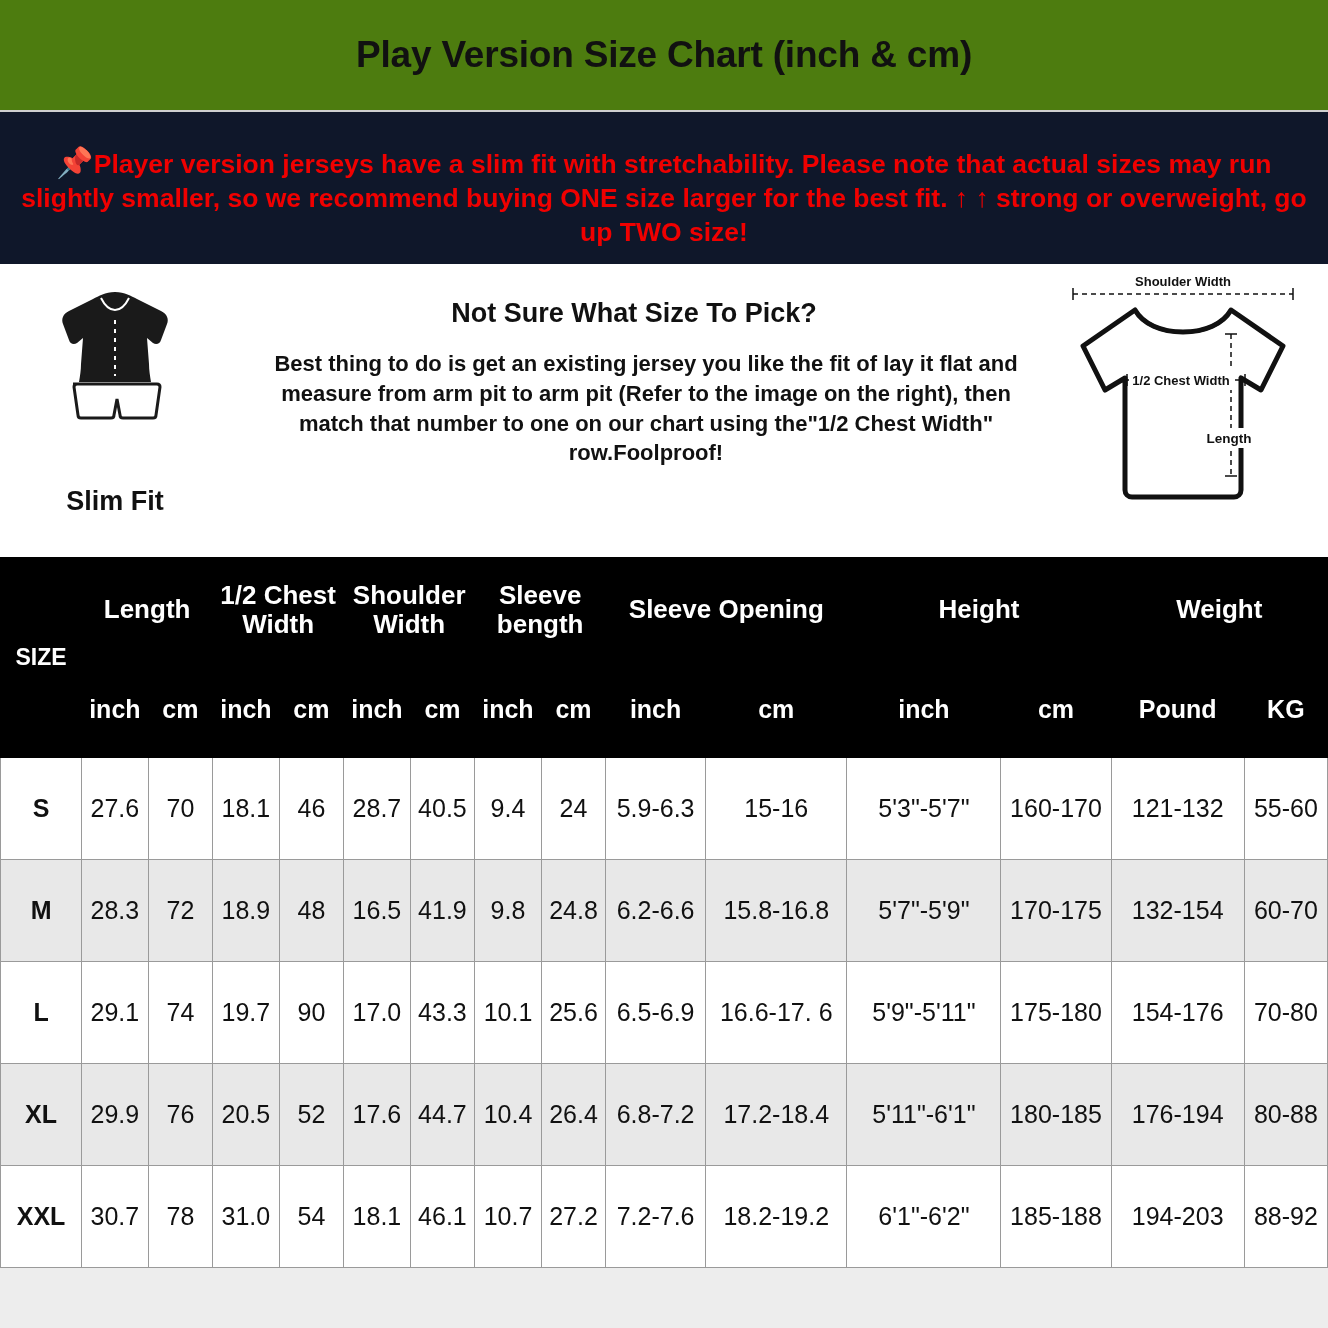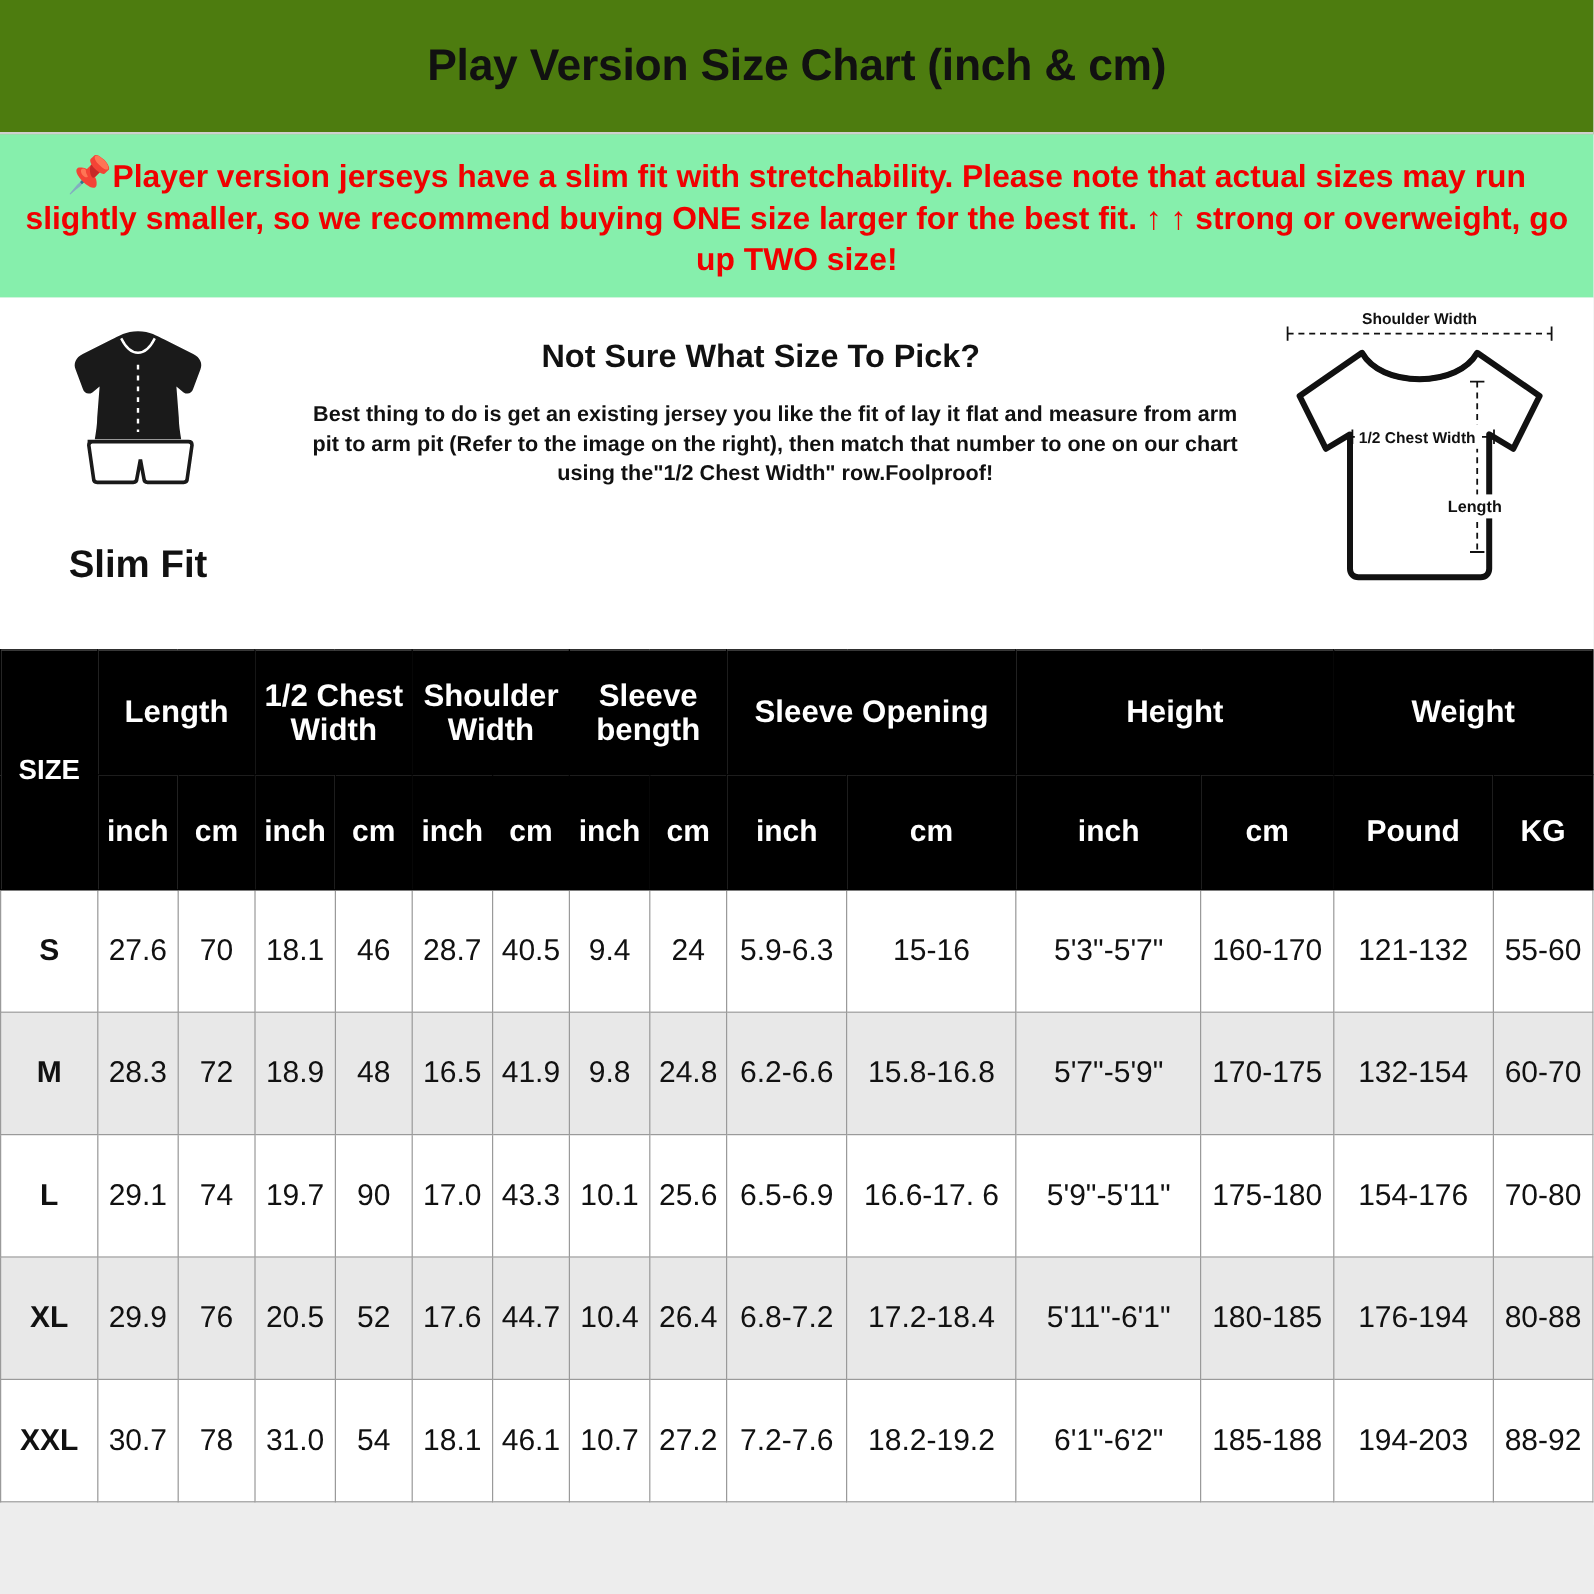--- a/index.html
+++ b/index.html
@@ -20,44 +20,44 @@
     border-bottom: 2px solid #cfcfcf;
   }
   .title-bar h1 {
     margin:0;
     font-size: 37px;
     font-weight: bold;
     letter-spacing: -0.2px;
   }
 
   .notice {
-    background:#86efac;
-    padding: 16px 14px 14px 14px;
+    background:#0f172a;
+    padding: 32px 14px 14px 14px;
     text-align:center;
     color:#f00000;
     font-weight: bold;
     font-size: 26.5px;
     line-height: 1.28;
   }
   .notice .pin { font-size: 30px; color:#e00000; }
 
   .mid {
     background:#fff;
     display:flex;
     align-items:flex-start;
     padding: 6px 10px 16px 10px;
     gap: 10px;
     flex: 0 0 auto;
   }
   .left-fig { width: 210px; display:flex; flex-direction:column; align-items:center; padding-top:14px; }
-  .slim-label { font-size: 32px; font-weight:bold; margin-top: 14px; }
+  .slim-label { font-size: 27px; font-weight:bold; margin-top: 32px; }
 
   .mid-text { flex:1; text-align:center; padding-top: 28px; }
   .mid-text .q { font-size: 27px; font-weight:bold; margin-bottom: 20px; }
-  .mid-text .p { font-size: 18px; font-weight:bold; line-height:1.35;margin-left:24px; }
+  .mid-text .p { font-size: 22px; font-weight:bold; line-height:1.35;margin-left:24px; }
 
   .right-fig { width: 270px; display:flex; flex-direction:column; align-items:center; padding-top: 6px; }
 
   table.sizes {
     border-collapse: collapse;
     width: 1328px;
     table-layout: fixed;
     font-size: 25px;
   }
   table.sizes th, table.sizes td {

